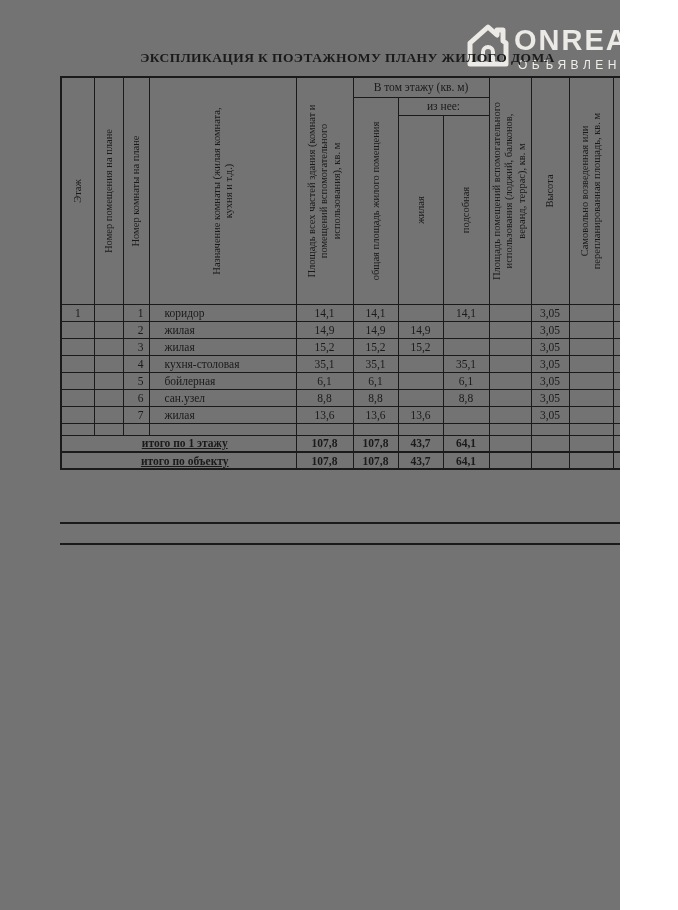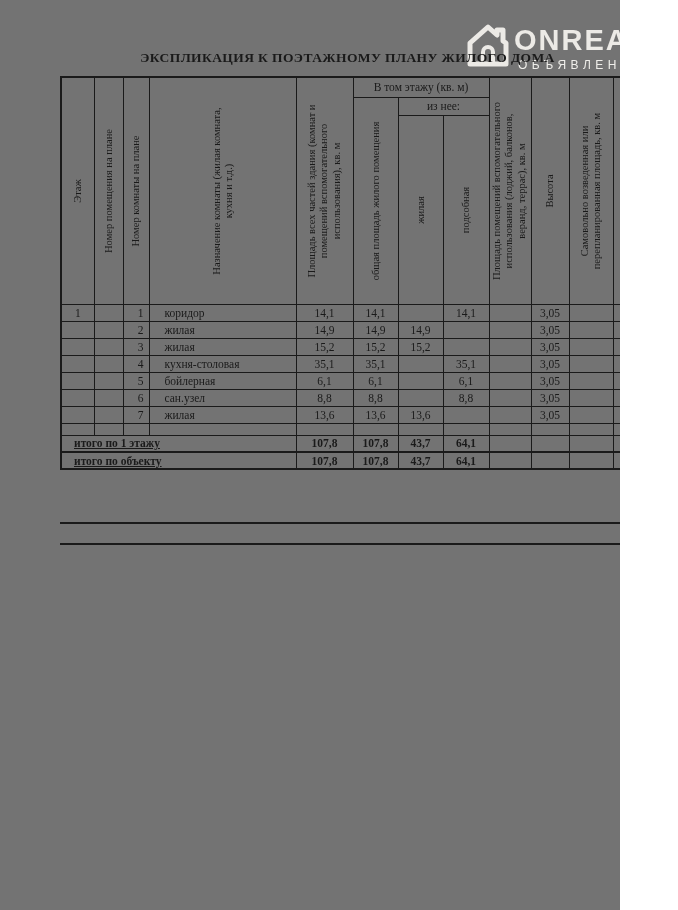--- a/index.html
+++ b/index.html
@@ -59,21 +59,21 @@
   .w189 { width:183px; }
 
   .expl tbody td { height:17px; vertical-align:middle; text-align:center; }
   .expl tbody tr.spacer td { height:12px; }
   .expl tbody td.al { text-align:left; padding-left:15px; }
   .expl tbody td.ar { text-align:right; padding-right:5px; }
 
   .expl tbody tr.total td {
     font-weight:bold; border-bottom:2px solid #1a1a1a; height:17px;text-align:center;
   }
-  .expl tbody tr.total td.tlabel { text-align:left; padding-left:12px; }
+  .expl tbody tr.total td.tlabel { text-align:center; padding-left:12px; }
   .expl tbody tr.total td.tlabel span { text-decoration:underline; }
 
   
   .bline { position:absolute; left:60px; width:575px; height:2px; background:#1a1a1a; }
   .bline-1 { top:522px; }
   .bline-2 { top:543px; }
 </style>
 </head>
 <body>
 

